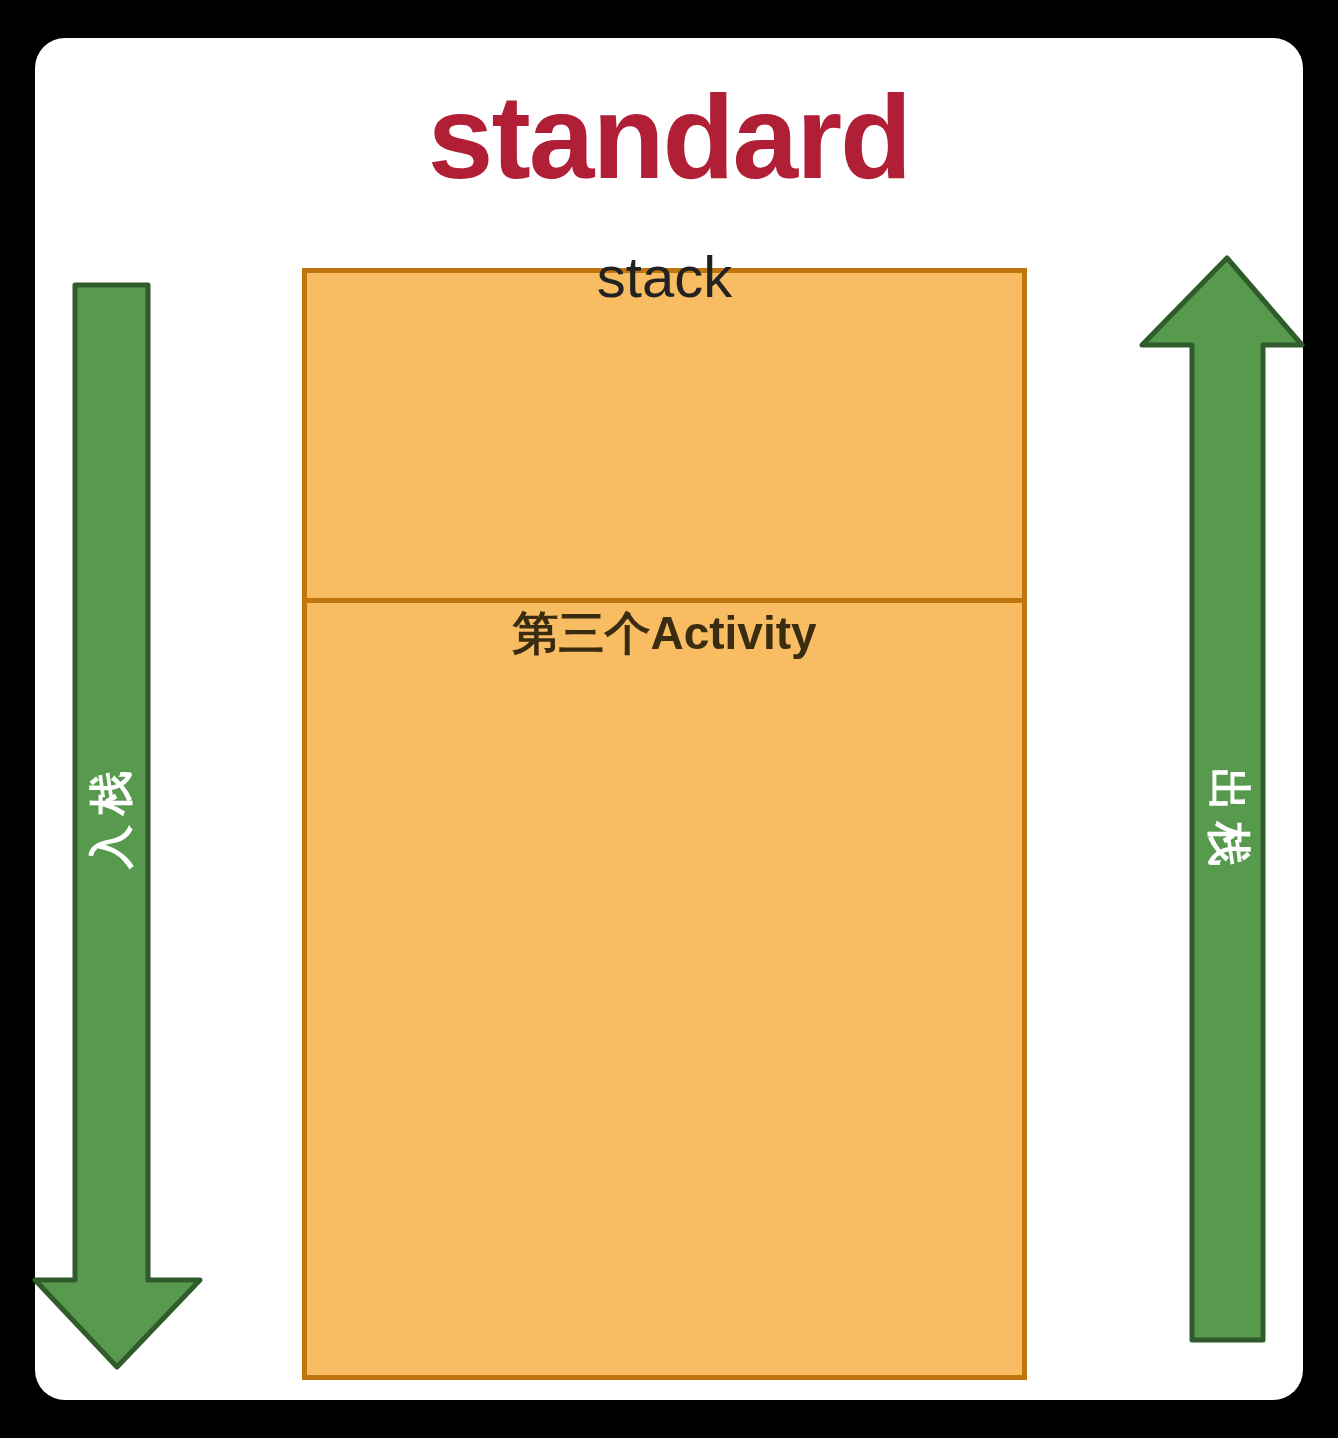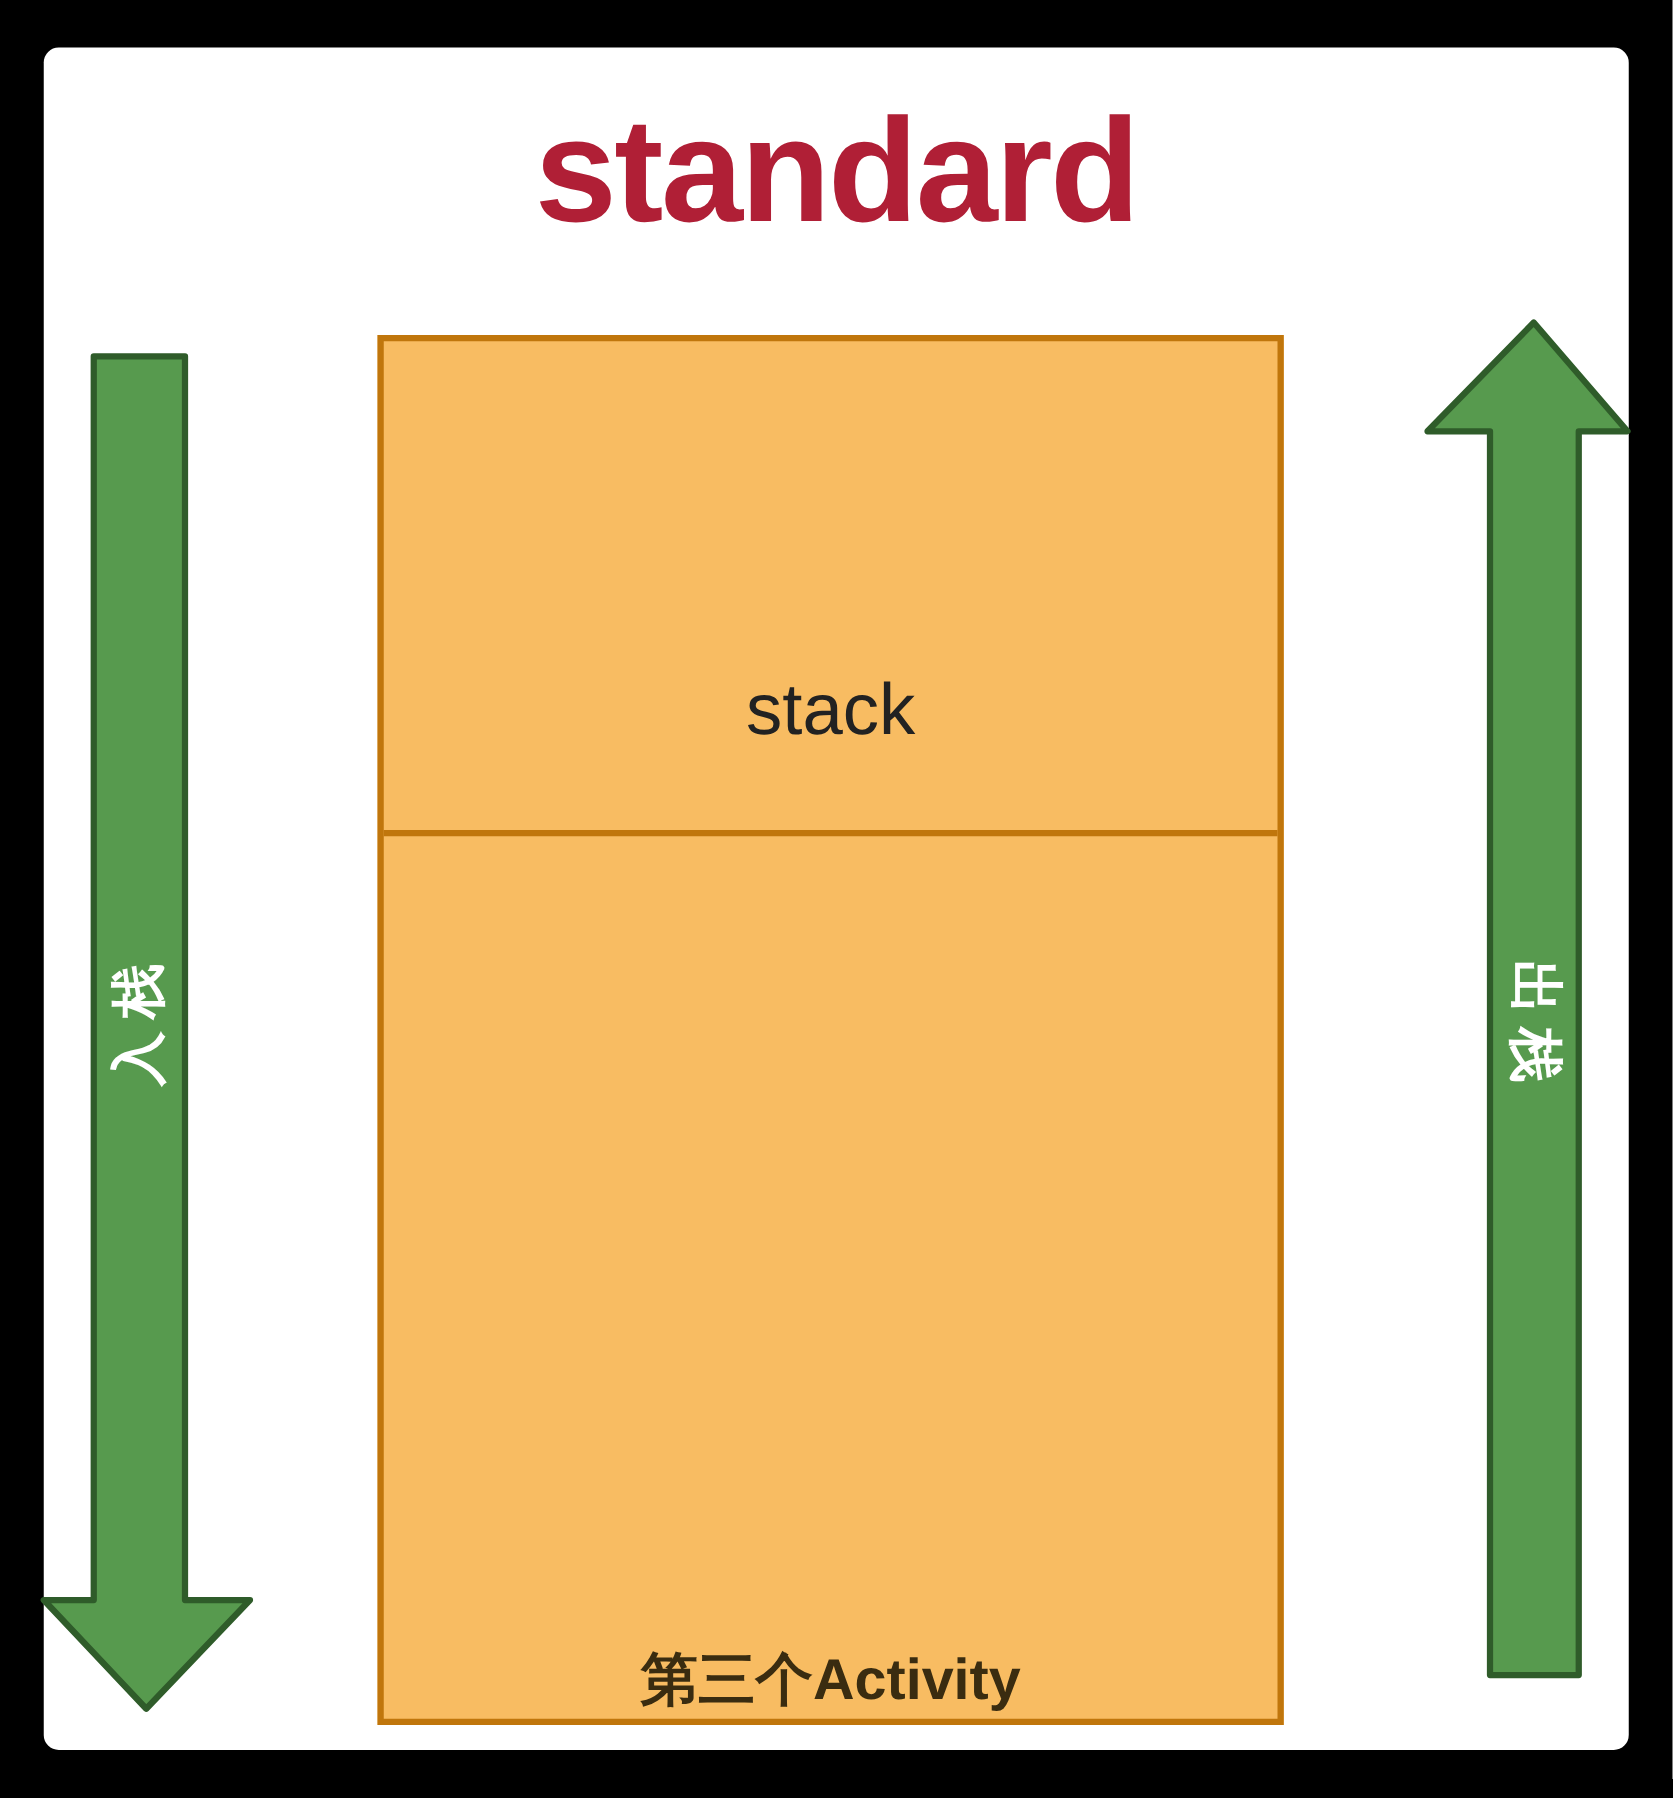--- a/index.html
+++ b/index.html
@@ -7,21 +7,21 @@
     width: 1338px; height: 1438px;
     font-family: "Liberation Sans", "DejaVu Sans", sans-serif;
   }
   body { position: relative; background: var(--frame-bg, #000); overflow: hidden; }
 
   .card {
     position: absolute;
     left: 35px; top: 38px;
     width: 1268px; height: 1362px;
     background: var(--card-bg, #fff);
-    border-radius: 12px;
+    border-radius: 30px;
   }
 
   .title {
     position: absolute;
     top: 40px; left: 0; right: 0;
     text-align: center;
     font-size: 118px;
     font-weight: 700;
     letter-spacing: -2px;
     color: var(--title-color, #b01f36);
@@ -32,28 +32,27 @@
     position: absolute;
     left: 267px; top: 230px;           
     width: 725px; height: 1112px;
     background: var(--box-fill, #f8bc62);
     border: 5px solid var(--box-border, #c0760c);
     display: flex;
     flex-direction: column;
   }
   .stack-row {
     display: flex;
-    align-items: flex-end;
+    align-items: flex-start;
     justify-content: center;
     flex: 1;
     border-top: 5px solid var(--box-border, #c0760c);
     font-size: 46px;
     font-weight: 600;
     color: var(--box-text, #3a2c10);
-    margin-top: 33px;
   }
   .stack-row.tall {
     height: 325px;
     flex: none;
     border-top: none;
     font-size: 58px;
     font-weight: 400;
     color: var(--stack-text, #222);
   }
   .stack-row.tall .row-label { transform: translateY(-30px); }

